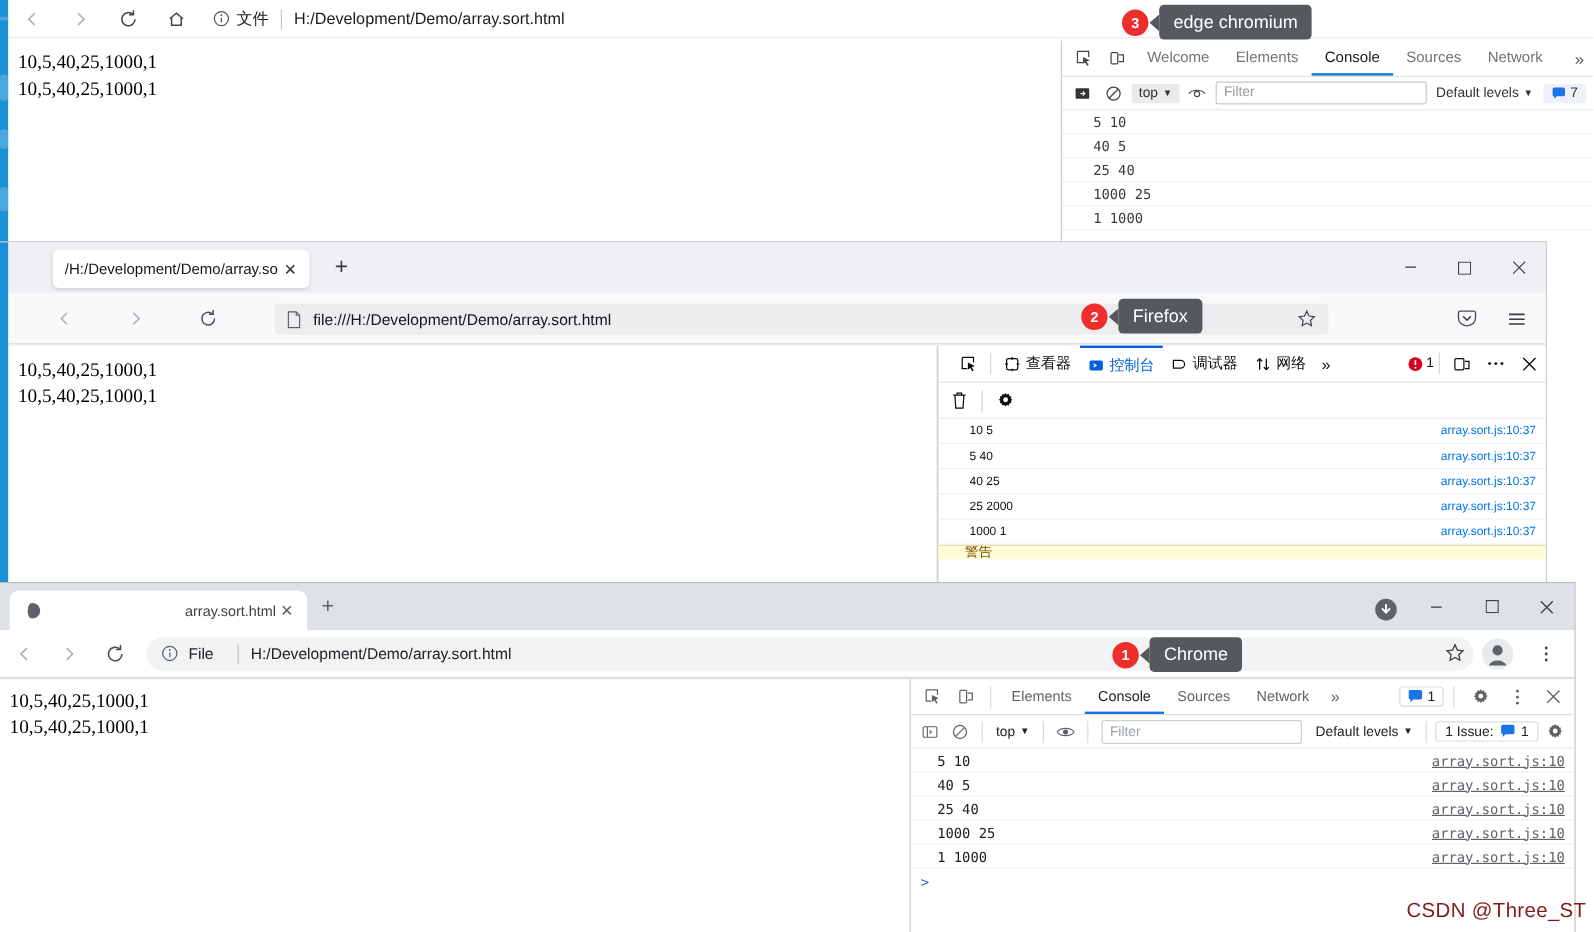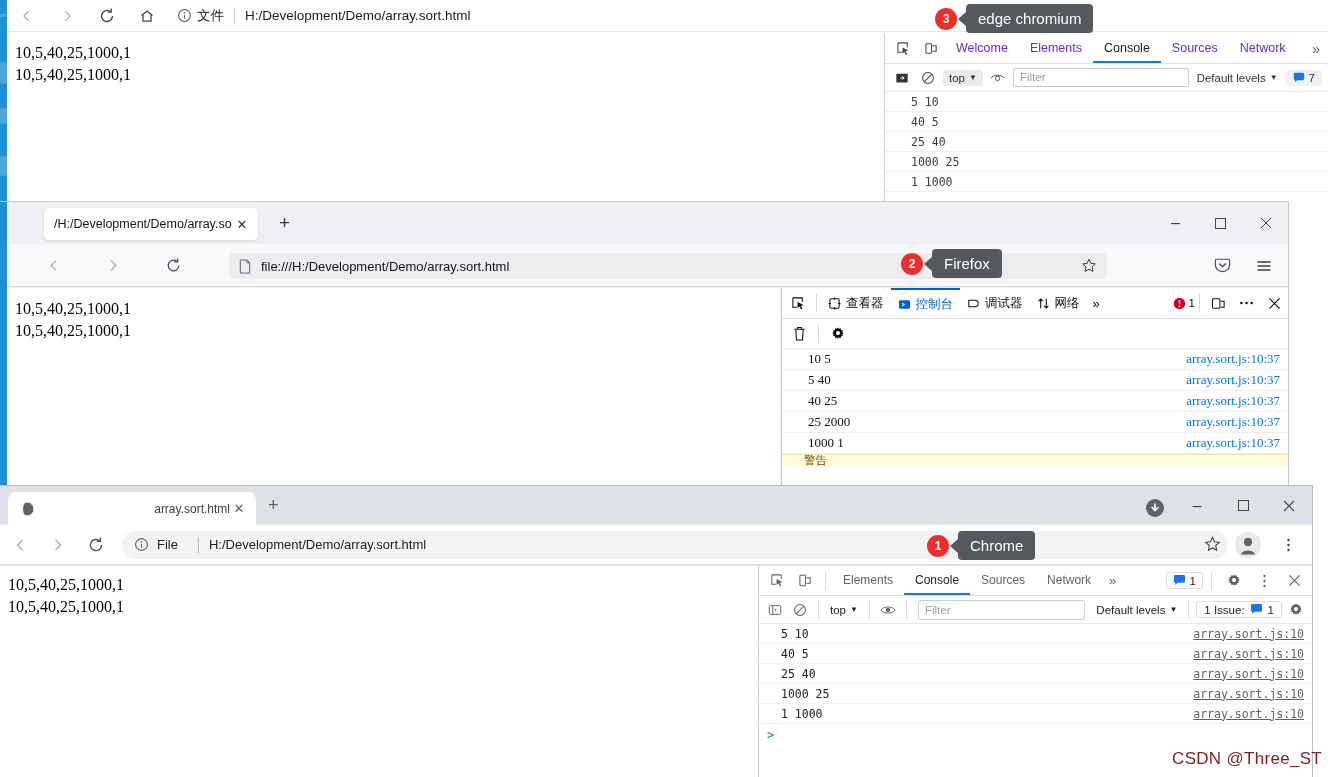--- a/index.html
+++ b/index.html
@@ -43,21 +43,21 @@
     background:#fff; padding:10px 0 0 8px;
     font-family:"Liberation Serif", serif; font-size:16px; color:#000; line-height:1.38;
   }
 
   
   #edge-dt { position:absolute; left:884px; top:34px; width:444px; height:168px; background:#fff;
              border-left:1px solid #cdcdcd; }
   #edge-dt-tabs { height:30px; display:flex; align-items:center; border-bottom:1px solid #e0e0e0;
                   padding-left:4px; font-size:12px; color:#3b3b3b; }
   #edge-dt-tabs .icobtn { width:28px; height:28px; display:flex; align-items:center; justify-content:center; }
-  #edge-dt-tabs .tab { padding:0 11px; height:29px; line-height:29px; color:#6d28d9; font-size:12.5px; }
+  #edge-dt-tabs .tab { padding:0 11px; height:29px; line-height:29px; color:#737373; font-size:12.5px; }
   #edge-dt-tabs .tab.active { color:#1a1a1a; border-bottom:2px solid #0f7bd4; }
   #edge-dt-tabs .more { margin-left:auto; padding:0 8px; font-size:14px; color:#5a5a5a; }
 
   #edge-dt-filterbar { height:28px; display:flex; align-items:center; gap:4px; padding:0 6px;
                        border-bottom:1px solid #e8e8e8; }
   .sqbtn { width:22px; height:22px; display:flex; align-items:center; justify-content:center; }
   #edge-topsel { background:#eaeaea; border-radius:2px; padding:2px 6px; font-size:11.5px; color:#333;
                  display:flex; align-items:center; gap:4px; }
   #edge-filter { flex:1; height:19px; border:1px solid #c9c9c9; border-radius:2px; background:#fff;
                  font-size:11.5px; color:#9a9a9a; padding:0 6px; line-height:17px; }
@@ -95,41 +95,41 @@
   #ff-star { position:absolute; left:1073px; top:13px; }
   #ff-nav-right { position:absolute; right:6px; top:0; height:43px; display:flex; align-items:center; gap:6px; }
 
   #ff-content { position:absolute; left:7px; top:86px; width:773px; height:206px; background:#fff;
                 padding:10px 0 0 8px; font-family:"Liberation Serif", serif; font-size:16px;
                 color:#000; line-height:1.38; }
 
   #ff-dt { position:absolute; left:781px; top:86px; width:507px; height:206px; background:#fff;
            border-left:1px solid #c9c9cc; }
   #ff-dt-tabs { height:31px; display:flex; align-items:center; border-bottom:1px solid #e0e0e2;
-                font-size:12.5px; color:#0c0c0d; padding-left:2px; }
+                font-size:12.5px; color:#0c0c0d; padding-left:11px; }
   #ff-dt-tabs .icobtn { width:28px; height:30px; display:flex; align-items:center; justify-content:center; }
   #ff-dt-tabs .vdiv { width:1px; height:18px; background:#d7d7db; margin:0 4px; }
   #ff-dt-tabs .tab { display:flex; align-items:center; gap:5px; padding:0 7px; height:30px; }
   #ff-dt-tabs .tab.active { color:#0060df; border-top:2px solid #0060df; margin-top:-1px; padding-top:1px; }
   #ff-dt-tabs .more { padding:0 6px; font-size:13px; }
   #ff-dt-tabs .errbadge { margin-left:auto; display:flex; align-items:center; gap:3px; font-size:11.5px; }
 
   #ff-dt-filter { height:30px; display:flex; align-items:center; border-bottom:1px solid #e8e8ea;
                   padding:0 6px; gap:8px; }
   #ff-dt-filter .fi { width:22px; display:flex; align-items:center; justify-content:center; }
   #ff-filterinput { flex:1; font-size:12px; color:#8f8f9d; display:flex; align-items:center; gap:5px; }
 
   #ff-dt-levels { height:26px; display:flex; align-items:center; gap:4px; padding:0 6px;
                   border-bottom:1px solid #e8e8ea; font-size:12px; color:#0c0c0d; }
   #ff-dt-levels .lv { background:#ededf0; border-radius:2px; padding:1px 6px; }
   #ff-dt-levels .lv2 { padding:1px 5px; }
   #ff-dt-levels .sep { width:1px; height:15px; background:#d7d7db; margin:0 3px; }
 
   .fcon-row { height:21px; display:flex; align-items:center; border-bottom:1px solid #f0f0f2;
-              padding:0 8px 0 26px; font-family:Liberation Serif, serif; font-size:13px;
+              padding:0 8px 0 26px; font-family:Liberation Sans, sans-serif; font-size:10px;
               color:#0c0c0d; }
   .fcon-row .src { margin-left:auto; color:#0074e8; }
   #ff-warnrow { height:12px; background:#fffbd6; border-top:1px solid #e8e2b0; overflow:hidden;
                 display:flex; align-items:flex-start; padding-left:22px;
                 font-size:11.5px; color:#715100; font-family:"Liberation Sans", sans-serif;
                 position:relative; }
   #ff-warnrow .wtxt { line-height:11px; white-space:nowrap; }
 
   
   #cr-win { left:0; top:486px; width:1312px; height:291px; background:#dee1e6;

